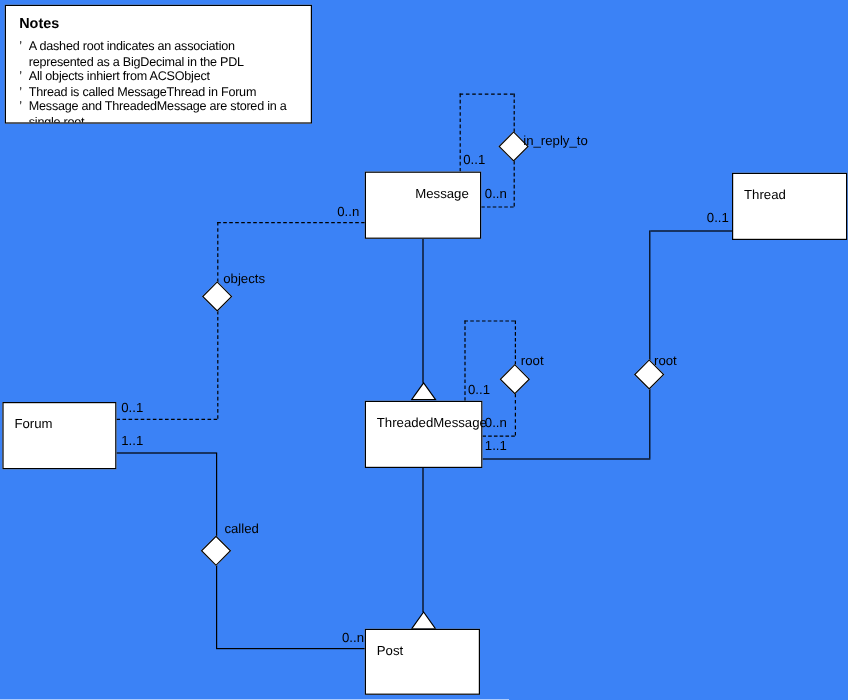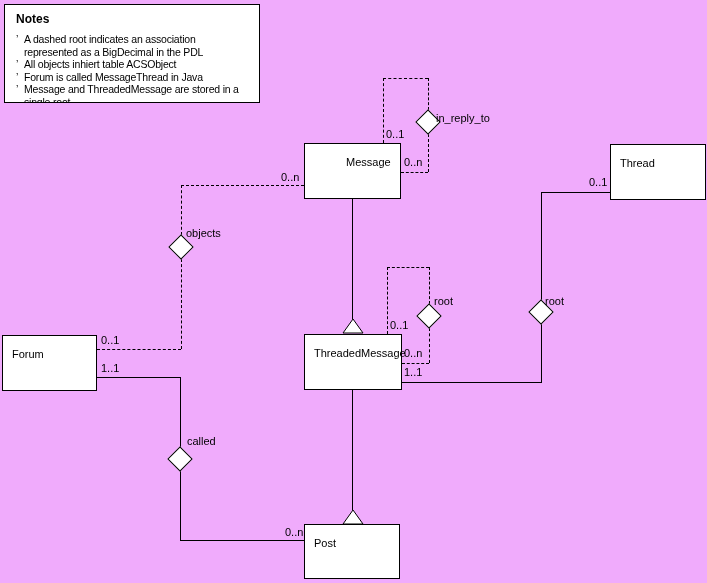--- a/index.html
+++ b/index.html
@@ -1,17 +1,17 @@
 <!DOCTYPE html>
 <html><head>
 <meta charset="utf-8">
 <style>
   html,body{margin:0;padding:0;background:#ffffff;}
   #canvas{
-    position:relative;width:707px;height:583px;background:#f0abfc;
+    position:relative;width:707px;height:583px;background:#3b82f6;
     font-family:"Liberation Sans", sans-serif;color:#000;overflow:hidden;
   }
   
   .box{position:absolute;background:#fff;border:1px solid #000;box-sizing:border-box;z-index:5;}
   .box-label{display:block;padding:12px 4px 0 9px;font-size:11px;line-height:12px;white-space:nowrap;}
   
   .notes{position:absolute;left:4px;top:4px;width:256px;height:99px;background:#fff;border:1px solid #000;box-sizing:border-box;z-index:5;padding:7px 8px 0 11px;overflow:hidden;}
   .notes-title{font-size:12px;font-weight:bold;margin:0 0 7px 0;}
   .note-item{display:flex;font-size:10.5px;line-height:12.5px;letter-spacing:-0.2px;}
   .note-bullet{width:8px;flex:0 0 8px;}
@@ -83,25 +83,25 @@
   </div>
 
   <div class="notes">
     <div class="notes-title">Notes</div>
     <div class="note-item">
       <span class="note-bullet">’</span>
       <div class="note-text">A dashed root indicates an association represented as a BigDecimal in the PDL</div>
     </div>
     <div class="note-item">
       <span class="note-bullet">’</span>
-      <div class="note-text">All objects inhiert table ACSObject</div>
+      <div class="note-text">All objects inhiert from ACSObject</div>
     </div>
     <div class="note-item">
       <span class="note-bullet">’</span>
-      <div class="note-text">Forum is called MessageThread in Java</div>
+      <div class="note-text">Thread is called MessageThread in Forum</div>
     </div>
     <div class="note-item">
       <span class="note-bullet">’</span>
       <div class="note-text">Message and ThreadedMessage are stored in a single root</div>
     </div>
   </div>
 
   <div class="box" style="left:304px;top:143px;width:97px;height:56px;padding-left:32px;">
     <span class="box-label">Message</span>
   </div>

